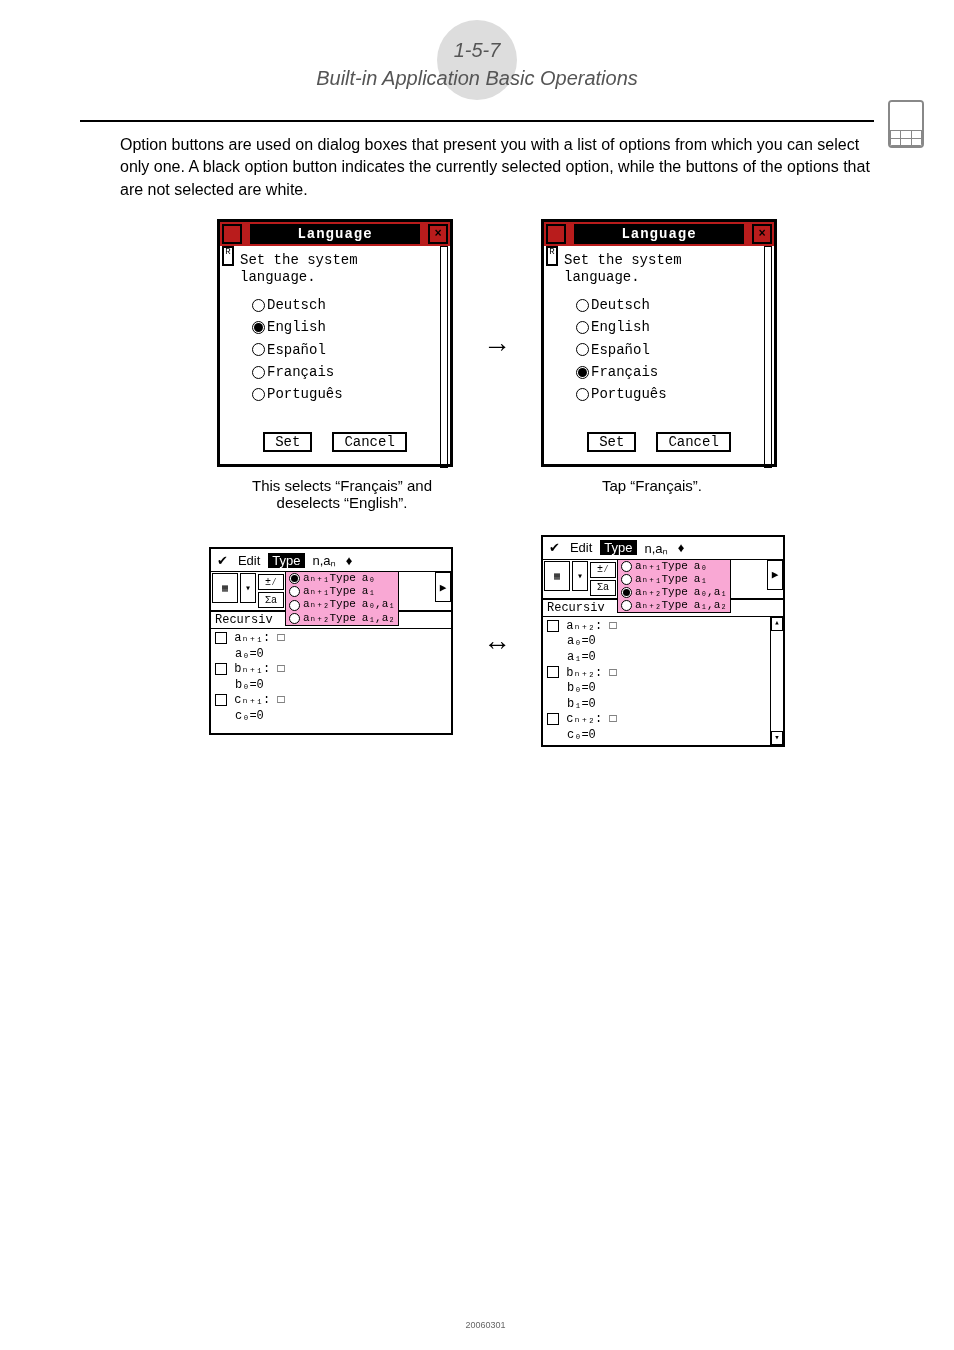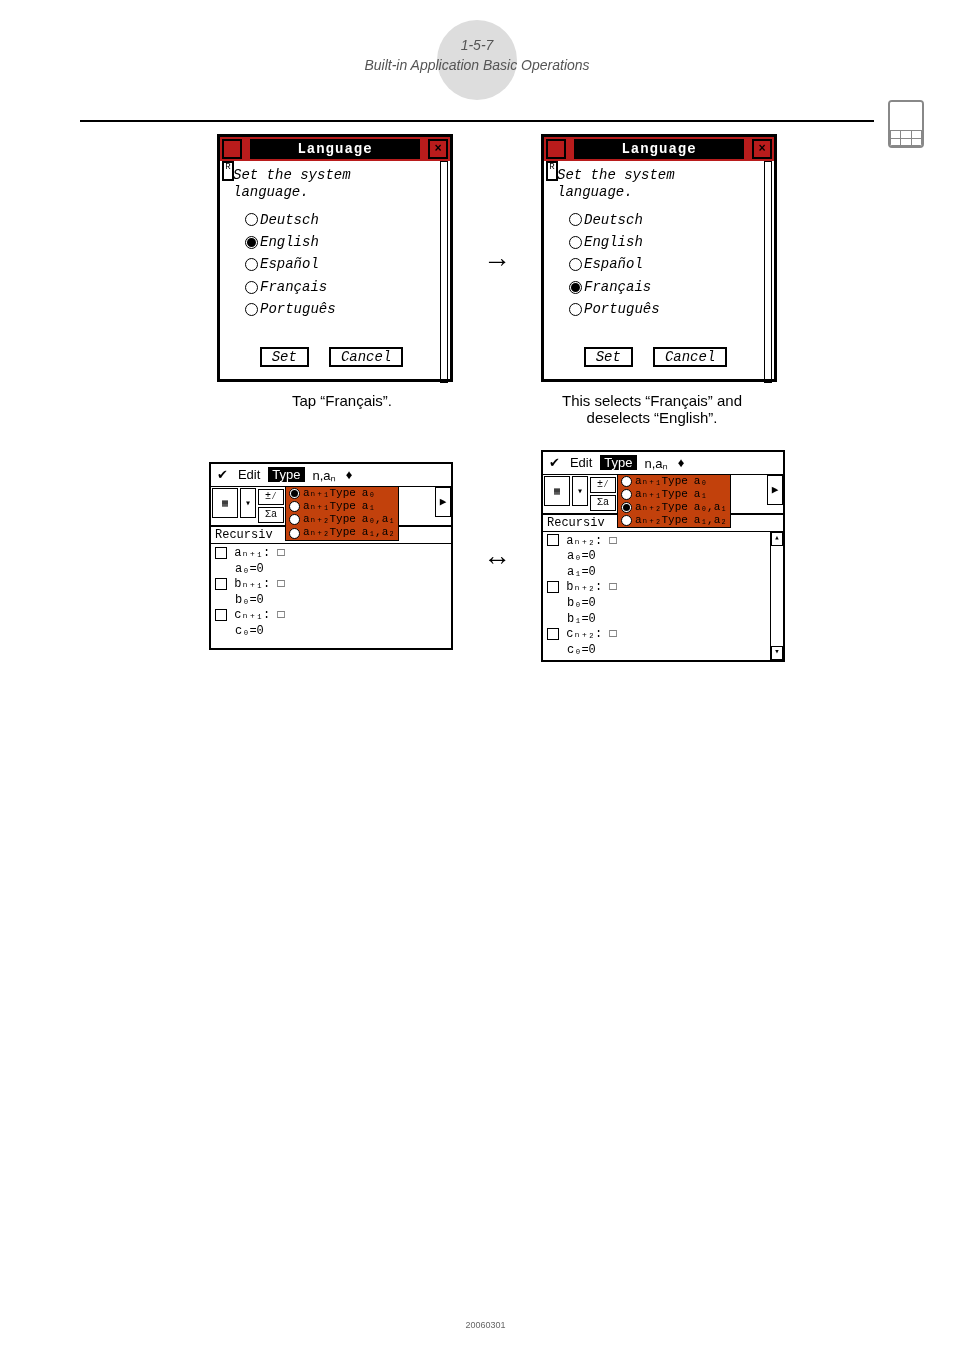--- a/index.html
+++ b/index.html
@@ -29,21 +29,21 @@
     width: 80px;
     height: 80px;
     background: #ddd;
     border-radius: 50%;
     z-index: 0;
   }
   .header-text {
     position: relative;
     z-index: 1;
     font-style: italic;
-    font-size: 14px;
+    font-size: 20px;
     color: #555;
     line-height: 1.4;
     padding-top: 6px;
   }
   .side-icon {
     position: absolute;
     right: 30px;
     top: 100px;
     width: 32px;
     height: 44px;
@@ -133,23 +133,22 @@
     width: 16px;
     border: 2px solid #000;
     margin: 2px;
     display: flex;
     align-items: center;
     justify-content: center;
     font-weight: bold;
     font-size: 12px;
   }
   .device-body {
-    padding: 6px 20px 6px 13px;
-    position: relative;
-    font-style: italic;
+    padding: 6px 20px 6px 20px;
+    position: relative;
   }
   .side-notch {
     position: absolute;
     left: 2px;
     top: 24px;
     width: 8px;
     height: 16px;
     border: 2px solid #000;
     font-size: 9px;
     text-align: center;
@@ -241,21 +240,21 @@
     position: relative;
     background:#fff;
   }
   .tb-icon.half { height: 14px; }
   .tb-stack { display:flex; flex-direction:column; margin:1px 0;}
   .tb-menu {
     position: absolute;
     left: 74px;
     top: -1px;
     border: 1px solid #000;
-    background: #c2410c;
+    background: #f9a8d4;
     font-size: 11px;
     line-height: 1.2;
     z-index: 2;
   }
   .tb-menu-row {
     display: flex;
     align-items: center;
     padding: 0 3px;
     white-space: nowrap;
   }
@@ -320,20 +319,21 @@
     <div class="header-circle"></div>
     <div class="header-text">
       <div>1-5-7</div>
       <div>Built-in Application Basic Operations</div>
     </div>
   </div>
 
   <hr class="rule">
 
 
+  <p class="body-text">Option buttons are used on dialog boxes that present you with a list of options from which you can select only one. A black option button indicates the currently selected option, while the buttons of the options that are not selected are white.</p>
 
   <div class="fig-row">
 
     <div class="device">
       <div class="device-titlebar">
         <div class="corner"></div>
         <div class="title-mid">Language</div>
         <div class="corner">×</div>
       </div>
       <div class="side-notch">R</div>
@@ -381,25 +381,25 @@
         </div>
         <div class="btn-row">
           <div class="ui-btn">Set</div>
           <div class="ui-btn">Cancel</div>
         </div>
       </div>
     </div>
   </div>
 
   <div class="caption-row">
-    <div>Tap “Français”.</div>
     <div>
       <span>This selects “Français” and</span><br>
       <span>deselects “English”.</span>
     </div>
+    <div>Tap “Français”.</div>
   </div>
 
 
   <div class="fig-row">
 
     <div class="seq-device">
       <div class="seq-menubar">
         <span class="m-item">✔</span>
         <span class="m-item">Edit</span>
         <span class="m-item sel">Type</span>

